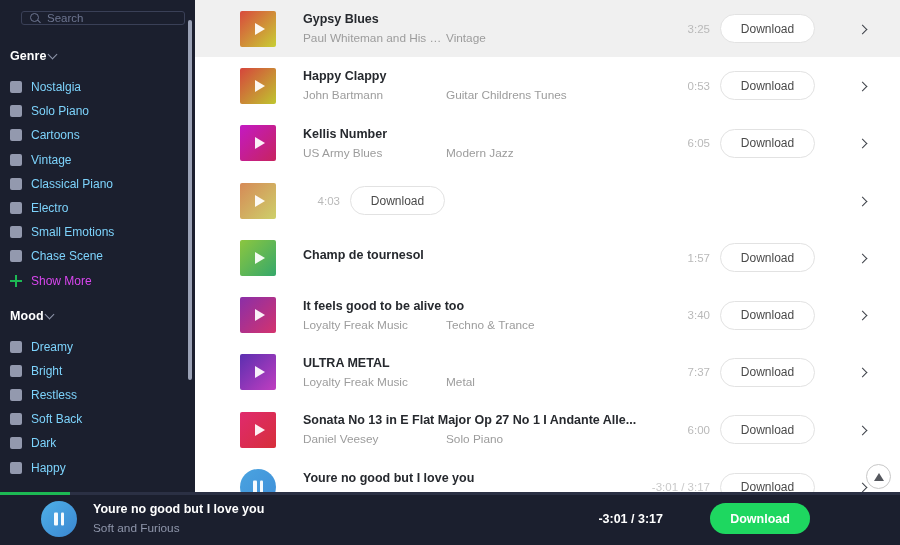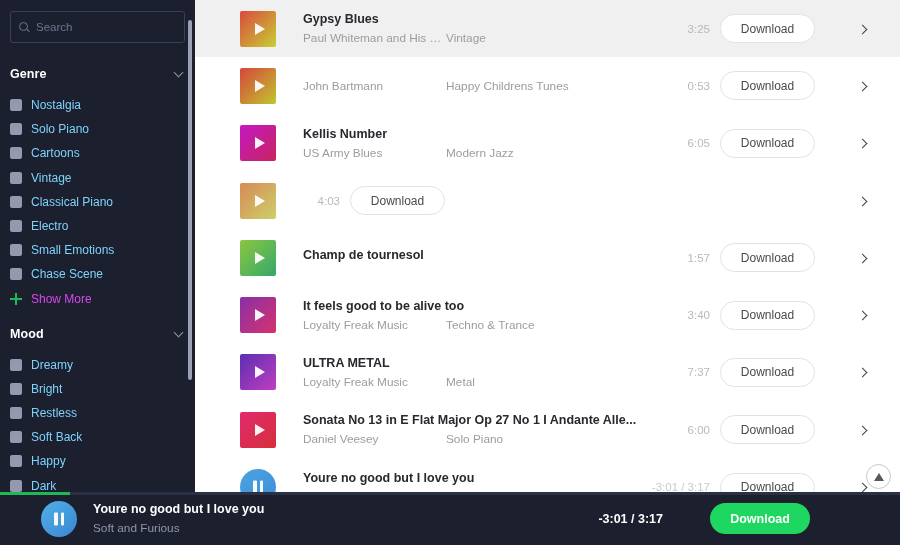--- a/index.html
+++ b/index.html
@@ -29,28 +29,29 @@
     overflow: hidden;
   }
   .sidebar-inner {
     position: absolute;
     top: 0; left: 0; right: 0;
     padding: 11px 10px 0 10px;
   }
 
   .search-box {
     position: relative;
-    height: 32px;
+    height: 14px;
     border: 1px solid #3a4057;
     border-radius: 3px;
     background: #1b1f2e;
     display: flex;
     align-items: center;
     padding: 0 8px;
     margin-bottom: 24px;
+    margin-left: 11px;
   }
   .search-icon {
     width: 11px; height: 11px;
     flex: 0 0 11px;
     margin-right: 6px;
     position: relative;
   }
   .search-icon::before {
     content: "";
     position: absolute;
@@ -76,21 +77,21 @@
     font-size: 11.5px;
     font-family: "Liberation Sans", sans-serif;
     width: 100%;
     padding: 0;
   }
   .search-input::placeholder { color: #6d7590; }
 
   .facet-header {
     display: flex;
     align-items: center;
-    justify-content: space-between;
+    justify-content: flex-start;
     margin-bottom: 12px;
   }
   .facet-title {
     color: #ffffff;
     font-size: 12.5px;
     font-weight: bold;
     letter-spacing: 0.1px;
   }
   .chevron-down {
     width: 12px; height: 12px;
@@ -470,25 +471,25 @@
               <div class="facet-item">
                 <span class="facet-checkbox"></span>
                 <span class="facet-label">Restless</span>
               </div>
               <div class="facet-item">
                 <span class="facet-checkbox"></span>
                 <span class="facet-label">Soft Back</span>
               </div>
               <div class="facet-item">
                 <span class="facet-checkbox"></span>
+                <span class="facet-label">Dark</span>
+              </div>
+              <div class="facet-item">
+                <span class="facet-checkbox"></span>
                 <span class="facet-label">Happy</span>
-              </div>
-              <div class="facet-item">
-                <span class="facet-checkbox"></span>
-                <span class="facet-label">Dark</span>
               </div>
             </div>
           </div>
         </div>
 
     </div>
     <div class="sidebar-scrollbar"></div>
   </aside>
 
   <main class="main">
@@ -506,23 +507,24 @@
           </div>
           <div class="track-duration">3:25</div>
           <button class="download-btn">Download</button>
           <span class="row-chevron"></span>
         </div>
         <div class="track-row">
           <div class="track-thumb" style="background: linear-gradient(135deg, #d6453c 0%, #bfc62f 100%);">
             <span class="play-tri"></span>
           </div>
           <div class="track-meta">
+            <div class="track-title">Happy Clappy</div>
             <div class="track-sub">
               <span class="track-artist">John Bartmann</span>
-              <span class="track-genre">Happy Childrens Tunes</span>
+              <span class="track-genre">Guitar Childrens Tunes</span>
             </div>
           </div>
           <div class="track-duration">0:53</div>
           <button class="download-btn">Download</button>
           <span class="row-chevron"></span>
         </div>
         <div class="track-row">
           <div class="track-thumb" style="background: linear-gradient(135deg, #c319c3 0%, #c7245f 100%);">
             <span class="play-tri"></span>
           </div>

